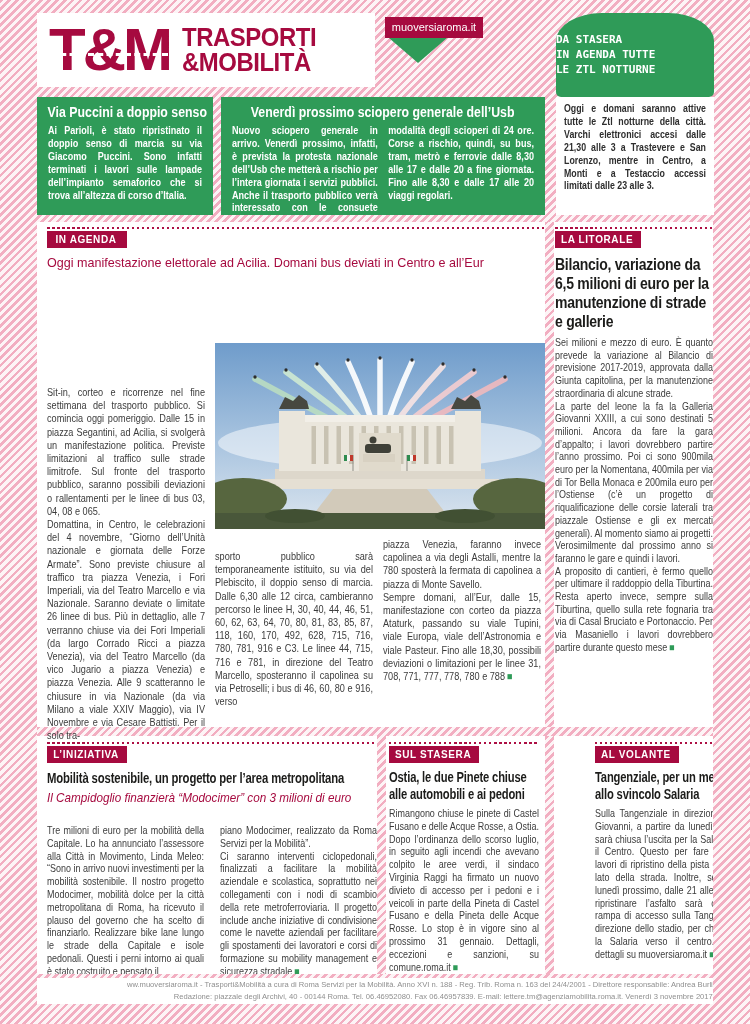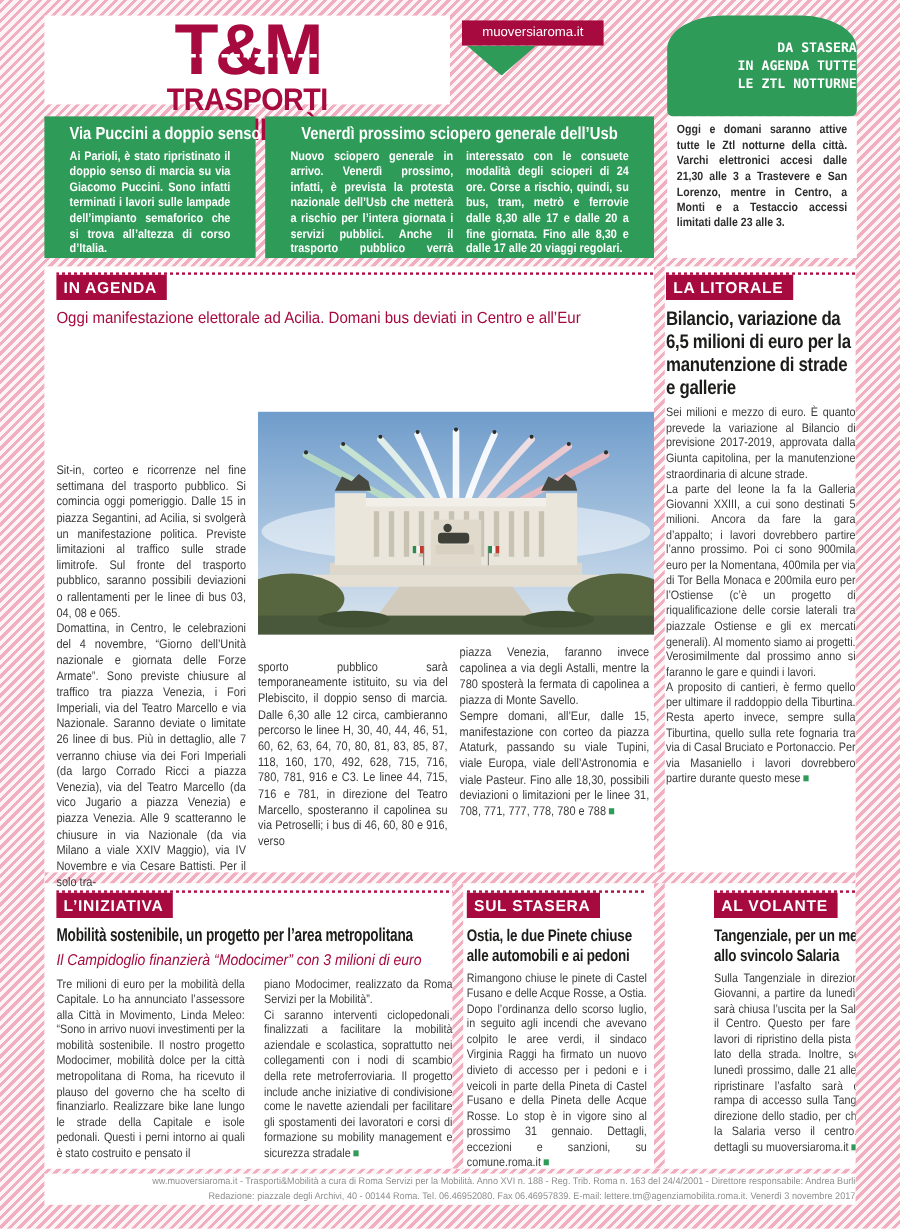--- a/index.html
+++ b/index.html
@@ -5,54 +5,54 @@
 <style>
   html,body{margin:0;padding:0;}
   .page{
     position:relative;width:750px;height:1024px;overflow:hidden;
     background:repeating-linear-gradient(135deg,#f2aec1 0 2.6px,#fdf4f6 2.6px 5.6px);
     font-family:"Liberation Sans",sans-serif;color:#3b3b3b;
   }
   .abs{position:absolute;}
   .stripe{background:repeating-linear-gradient(135deg,#f2aec1 0 2.6px,#fdf4f6 2.6px 5.6px);}
   
-  .logo-box{left:37px;top:13px;width:338px;height:74px;background:#fff;display:flex;align-items:center;padding:0 12px;box-sizing:border-box;flex-direction:column;}
+  .logo-box{left:37px;top:13px;width:338px;height:74px;background:#fff;display:flex;align-items:center;padding:0 12px;box-sizing:border-box;}
   .logo-tm{position:relative;font-size:60px;font-weight:bold;color:#a60a3f;letter-spacing:-3px;line-height:58px;}
   .logo-tm::after{content:"";position:absolute;left:2px;right:2px;top:32px;border-top:3px dashed #fff;}
   .logo-name{margin-left:12px;color:#a60a3f;font-weight:bold;font-size:26px;line-height:25px;letter-spacing:-0.5px;transform:scaleX(.92);transform-origin:0 50%;}
-  .ribbon{left:385px;top:17px;width:118px;height:21px;background:#a60a3f;color:#fff;font-size:11px;line-height:21px;text-align:center;}
+  .ribbon{left:385px;top:17px;width:98px;height:21px;background:#a60a3f;color:#fff;font-size:11px;line-height:21px;text-align:center;}
   .ribbon-fold{left:389px;top:38px;width:58px;height:25px;background:#2f9b58;clip-path:polygon(0 0,100% 0,50% 100%);}
-  .ztl-sign{left:556px;top:13px;width:158px;height:84px;background:#2f9b58;border-radius:46px 46px 5px 5px / 28px 28px 5px 5px;color:#fff;text-align:right;padding-top:19px;box-sizing:border-box;font-family:"DejaVu Sans Mono",monospace;font-weight:bold;font-size:11px;line-height:15px;}
-  
-  .brief{background:#2f9b58;color:#fff;padding:7px 21px;box-sizing:border-box;}
+  .ztl-sign{left:556px;top:13px;width:158px;height:84px;background:#2f9b58;border-radius:46px 46px 5px 5px / 28px 28px 5px 5px;color:#fff;text-align:left;padding-top:19px;box-sizing:border-box;font-family:"DejaVu Sans Mono",monospace;font-weight:bold;font-size:11px;line-height:15px;}
+  
+  .brief{background:#2f9b58;color:#fff;padding:7px 11px;box-sizing:border-box;}
   .brief1{left:37px;top:97px;width:176px;height:118px;}
   .brief2{left:221px;top:97px;width:324px;height:118px;}
   .brief-title{font-weight:bold;font-size:14.5px;line-height:17px;text-align:center;margin-bottom:4px;white-space:nowrap;}
   .brief-body{font-weight:bold;font-size:10.3px;line-height:12.9px;text-align:justify;}
   .cols2{column-count:2;column-gap:12px;}
   .ztl-note{left:556px;top:97px;width:158px;height:118px;background:#fff;padding:6px 8px;box-sizing:border-box;font-weight:bold;font-size:10px;line-height:12.9px;color:#2e2e2e;text-align:justify;}
   
   .sheet{left:37px;top:222px;width:676px;height:752px;background:#fff;overflow:hidden;}
   .dashline{height:2px;background:repeating-linear-gradient(90deg,#ad0f44 0 2.5px,rgba(0,0,0,0) 2.5px 5px);}
-  .kicker{display:inline-block;background:#a60a3f;color:#fff;font-size:13px;font-weight:bold;letter-spacing:.6px;padding:3px 8px 3px 6px;min-width:80px;box-sizing:border-box;}
+  .kicker{display:inline-block;background:#a60a3f;color:#fff;font-size:10px;font-weight:bold;letter-spacing:.6px;padding:3px 8px 3px 6px;min-width:80px;box-sizing:border-box;text-align:center;}
   .h1{font-weight:bold;color:#1c1c1a;font-size:28px;line-height:30px;letter-spacing:-0.8px;white-space:nowrap;}
   .h1-wrap{margin-top:8px;}
   .subtitle{color:#a60a3f;font-size:13.5px;margin-top:7px;white-space:nowrap;}
   .h2{font-weight:bold;color:#1c1c1a;font-size:16.5px;line-height:19px;letter-spacing:-0.3px;margin-top:7px;}
   .h3{font-weight:bold;color:#1c1c1a;font-size:14px;line-height:17px;letter-spacing:-0.2px;margin-top:6px;}
   .sub-it{color:#a60a3f;font-size:13px;font-style:italic;margin-top:4px;white-space:nowrap;}
   .bodytext{font-size:10.4px;line-height:13.2px;color:#3b3b3b;text-align:justify;}
   .bodytext p,.bodytext .p{margin:0;}
   .side-body{font-size:10.2px;line-height:12.7px;}
   .small-body{font-size:10.2px;line-height:12.8px;}
   .endmark{color:#2f9b58;margin-left:2px;}
   
   .cx{transform:scaleX(var(--sx,.88));transform-origin:0 0;width:calc(100% / var(--sx,.88));}
   .cxc{--sx:.9;transform:scaleX(var(--sx));transform-origin:50% 0;width:calc(100% / var(--sx));margin-left:calc((100% - 100% / var(--sx)) / 2);}
-  .colrow{display:flex;gap:16px;margin-top:8px;}
+  .colrow{display:flex;gap:16px;margin-top:20px;}
   .colw{width:157px;}
   
   .footer{left:37px;top:978px;width:676px;height:26px;background:#fff;text-align:right;color:#8f8f8f;font-size:8px;line-height:12px;padding-top:1px;box-sizing:border-box;}
 </style>
 </head>
 <body>
 
 <div class="page">
 
   <div class="abs logo-box">

